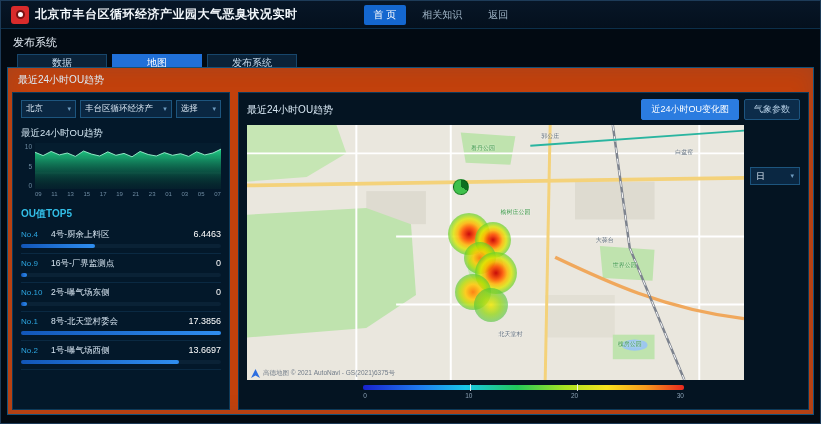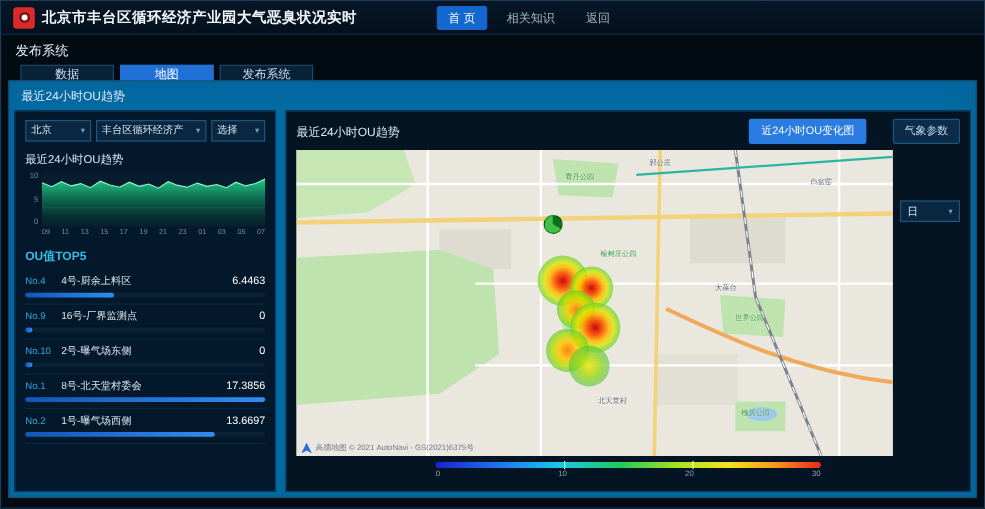--- a/index.html
+++ b/index.html
@@ -11,25 +11,25 @@
   .logo { width: 18px; height: 18px; border-radius: 3px; background: #d92b2b; margin-right: 6px; display: flex; align-items: center; justify-content: center; flex: none; }
   .logo i { display: block; width: 9px; height: 9px; border-radius: 50%; background: #fff; border: 2px solid #7a1212; }
   .app-title { font-size: 12px; font-weight: bold; color: #f2f7fb; letter-spacing: .5px; white-space: nowrap; }
   .nav { display: flex; align-items: center; gap: 6px; margin-left: 42px; font-size: 10px; }
   .nav-item { padding: 3px 10px; color: #9fb4c6; cursor: pointer; white-space: nowrap; }
   .nav-item.active { background: #1467cf; color: #fff; border-radius: 2px; margin-left: 24px; }
 
   
   .publish-row { padding: 6px 0 0 12px; font-size: 11px; color: #e6eef6; }
   .tabs-row { padding: 4px 0 0 16px; display: flex; gap: 5px; }
-  .tab { width: 78px; height: 17px; line-height: 15px; text-align: center; font-size: 10px; background: #0a2238; border: 1px solid #17466b; color: #c8dcee; cursor: pointer; }
+  .tab { width: 90px; height: 17px; line-height: 15px; text-align: center; font-size: 10px; background: #0a2238; border: 1px solid #17466b; color: #c8dcee; cursor: pointer; }
   .tab.active { background: #2070d8; border-color: #2070d8; color: #fff; }
 
   
-  .frame { position: absolute; left: 6px; right: 6px; top: 66px; bottom: 8px; border: 1px solid #135078; background: #0369a1; box-shadow: inset 0 0 20px rgba(20,80,130,.15); }
+  .frame { position: absolute; left: 6px; right: 6px; top: 66px; bottom: 8px; border: 1px solid #135078; background: #c2410c; box-shadow: inset 0 0 20px rgba(20,80,130,.15); }
   .frame-title { padding: 5px 10px 4px; font-size: 10px; color: #dce9f4; }
   .content { position: absolute; left: 4px; right: 4px; top: 24px; bottom: 4px; display: flex; gap: 8px; }
 
   
   .left-panel { width: 218px; flex: none; border: 1px solid #0d3a5a; background: #03182a; padding: 7px 8px; display: flex; flex-direction: column; }
   .selects { display: flex; gap: 4px; }
   .select { height: 18px; display: flex; align-items: center; justify-content: space-between; padding: 0 4px; background: #0a2742; border: 1px solid #1d557e; font-size: 8.5px; color: #dbe8f4; cursor: pointer; overflow: hidden; }
   .sel-0 { width: 56px; } .sel-1 { width: 94px; } .sel-2 { width: 46px; }
   .sel-val { white-space: nowrap; overflow: hidden; }
   .caret { color: #6f9cc0; font-size: 7px; margin-left: 3px; flex: none; }
@@ -44,21 +44,21 @@
   .t5-rank { color: #2da6e0; width: 26px; flex: none; font-size: 8px; }
   .t5-name { color: #d7e5f1; flex: 1; white-space: nowrap; overflow: hidden; }
   .t5-value { color: #fff; font-size: 9px; }
   .t5-bar { height: 4px; background: #0a2236; margin-top: 3px; border-radius: 2px; }
   .t5-fill { height: 100%; background: linear-gradient(90deg, #1256b8, #2f8ef0); border-radius: 2px; }
 
   
   .map-panel { flex: 1; border: 1px solid #0d3a5a; background: #041422; padding: 6px 8px; display: flex; flex-direction: column; }
   .map-head { display: flex; align-items: center; margin-bottom: 5px; }
   .map-title { font-size: 10px; color: #d8e8f4; flex: 1; }
-  .map-btn { font-size: 9px; padding: 3px 9px; margin-left: 22px; border-radius: 2px; cursor: pointer; white-space: nowrap; }
+  .map-btn { font-size: 9px; padding: 3px 9px; margin-left: 5px; border-radius: 2px; cursor: pointer; white-space: nowrap; }
   .map-btn.primary { background: #2b7ce0; color: #fff; border: 1px solid #2b7ce0; }
   .map-btn.secondary { background: #0c2c4a; border: 1px solid #1d5580; color: #b9d2e8; }
   .map-body { flex: 1; display: flex; gap: 6px; min-height: 0; }
   .map-canvas { flex: 1; position: relative; overflow: hidden; background: #eae7de; }
   .map-canvas svg { position: absolute; inset: 0; width: 100%; height: 100%; }
   .map-side { width: 50px; flex: none; padding-top: 42px; }
   .side-select { height: 18px; display: flex; align-items: center; justify-content: space-between; padding: 0 5px; background: #0a2742; border: 1px solid #1d557e; font-size: 9px; color: #dbe8f4; cursor: pointer; }
 
   .map-label { position: absolute; font-size: 6px; transform: translate(-50%, -50%); white-space: nowrap; text-shadow: 0 0 2px #fff; }
   .lab-green { color: #3f9a4a; }

